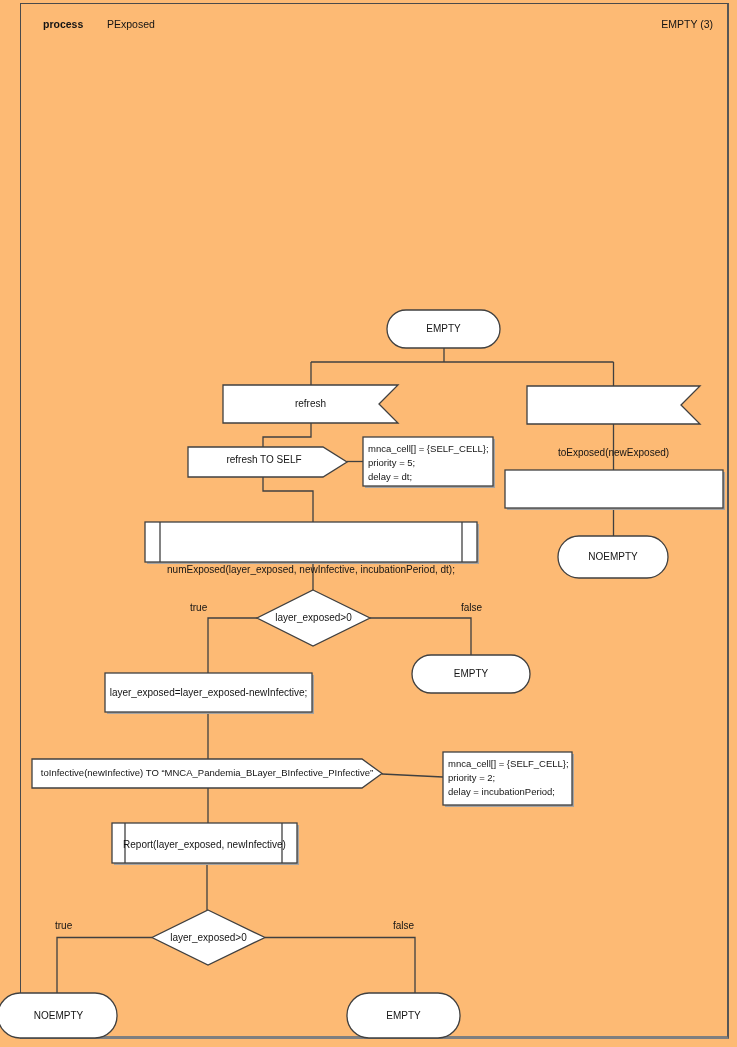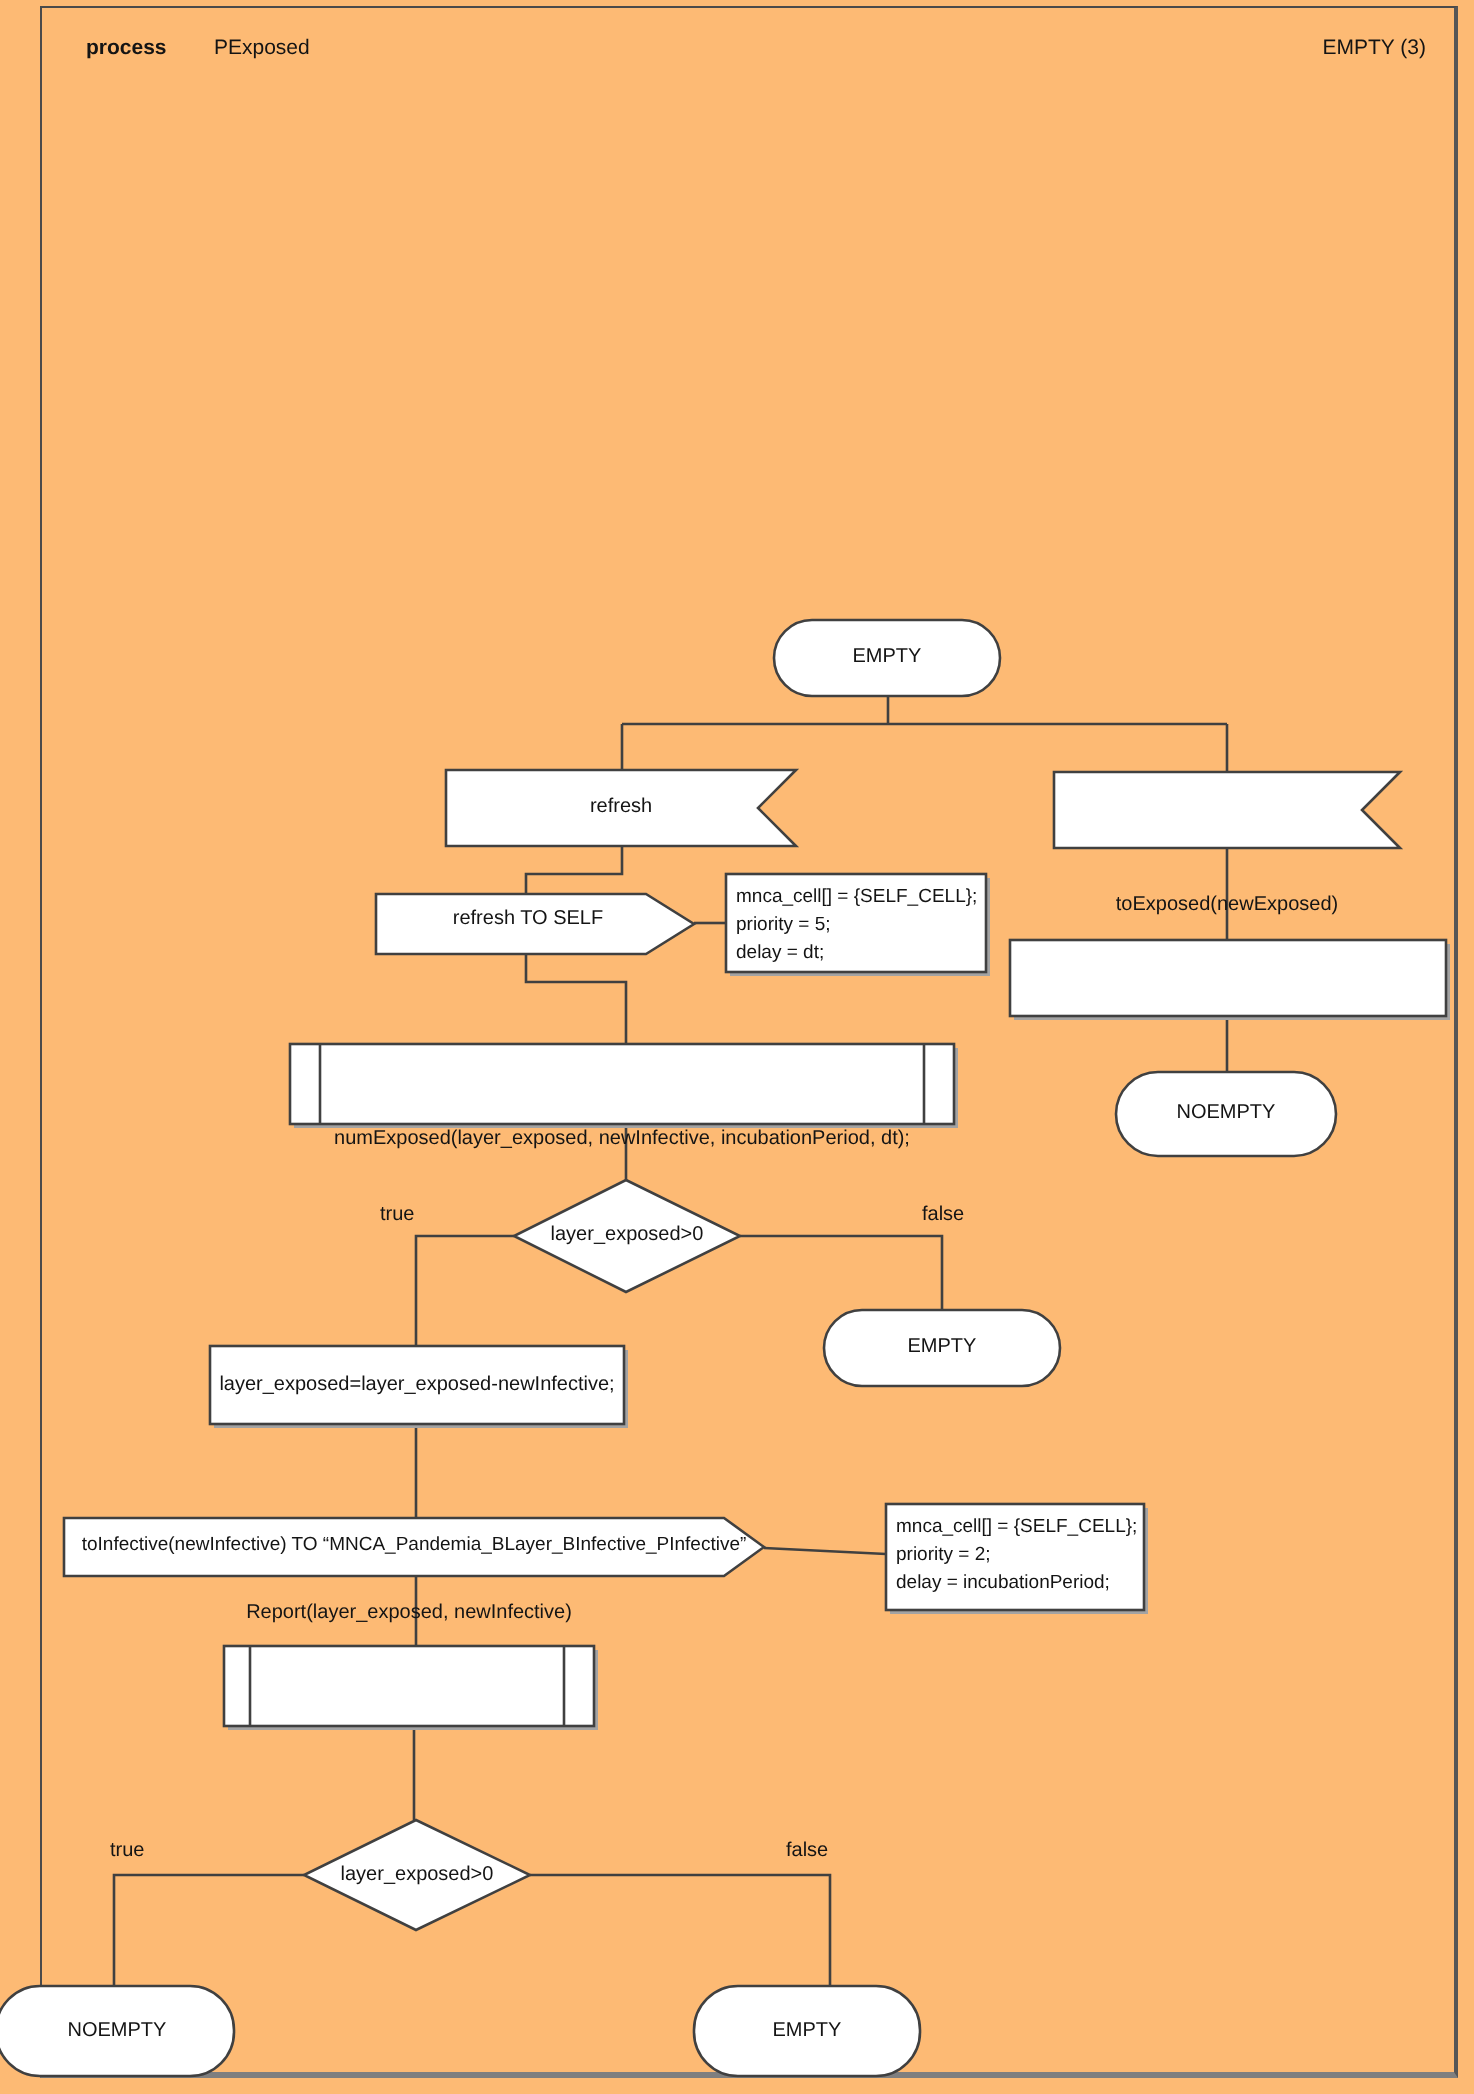--- a/index.html
+++ b/index.html
@@ -103,20 +103,20 @@
   <div class="t" style="left:412px;top:655px;width:118px;height:38px;">EMPTY</div>
   <div class="t" style="left:105px;top:673px;width:207px;height:39px;">layer_exposed=layer_exposed-newInfective;</div>
   <div class="t small" style="left:32px;top:759px;width:350px;height:29px;">toInfective(newInfective) TO “MNCA_Pandemia_BLayer_BInfective_PInfective”</div>
 
   <div class="note-text" style="left:443px;top:752px;width:129px;height:53px;">
     <div>mnca_cell[] = {SELF_CELL};</div>
     <div>priority = 2;</div>
     <div>delay = incubationPeriod;</div>
   </div>
 
-  <div class="t" style="left:112px;top:787px;width:185px;height:40px;">Report(layer_exposed, newInfective)</div>
+  <div class="t" style="left:112px;top:825px;width:185px;height:40px;">Report(layer_exposed, newInfective)</div>
   <div class="t" style="left:152px;top:910px;width:113px;height:55px;">layer_exposed&gt;0</div>
   <div class="lbl" style="left:55px;top:920px;">true</div>
   <div class="lbl" style="left:393px;top:920px;">false</div>
   <div class="t" style="left:0px;top:993px;width:117px;height:45px;">NOEMPTY</div>
   <div class="t" style="left:347px;top:993px;width:113px;height:45px;">EMPTY</div>
 
 </div>
 
 </body></html>

